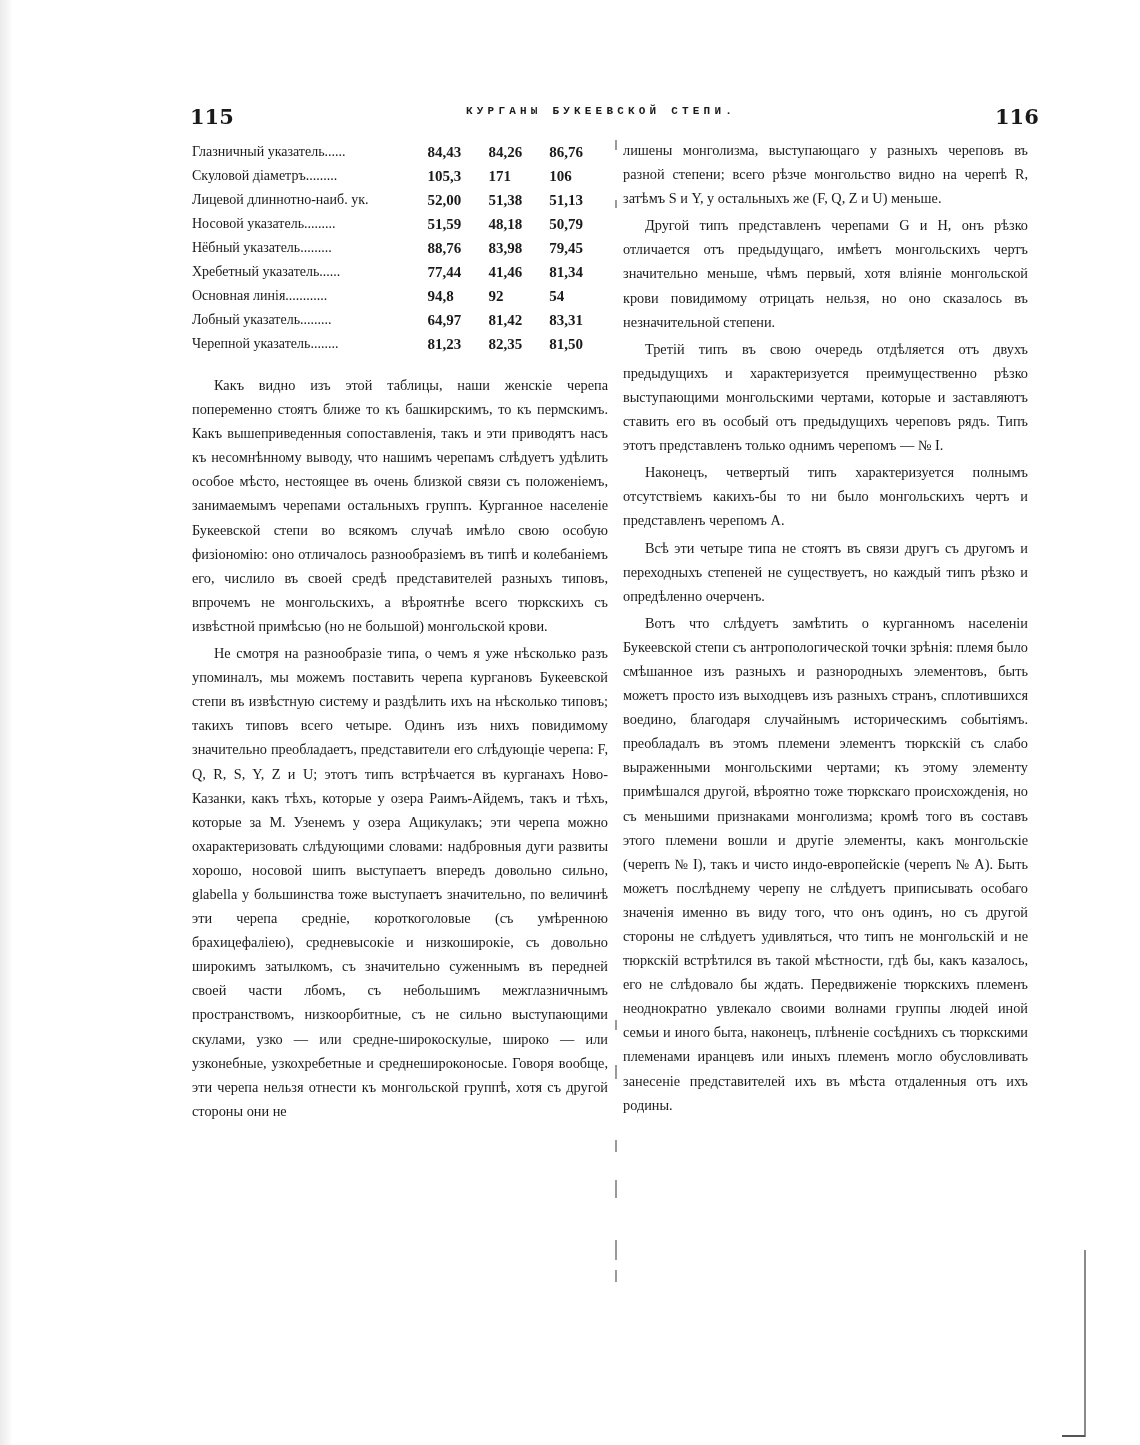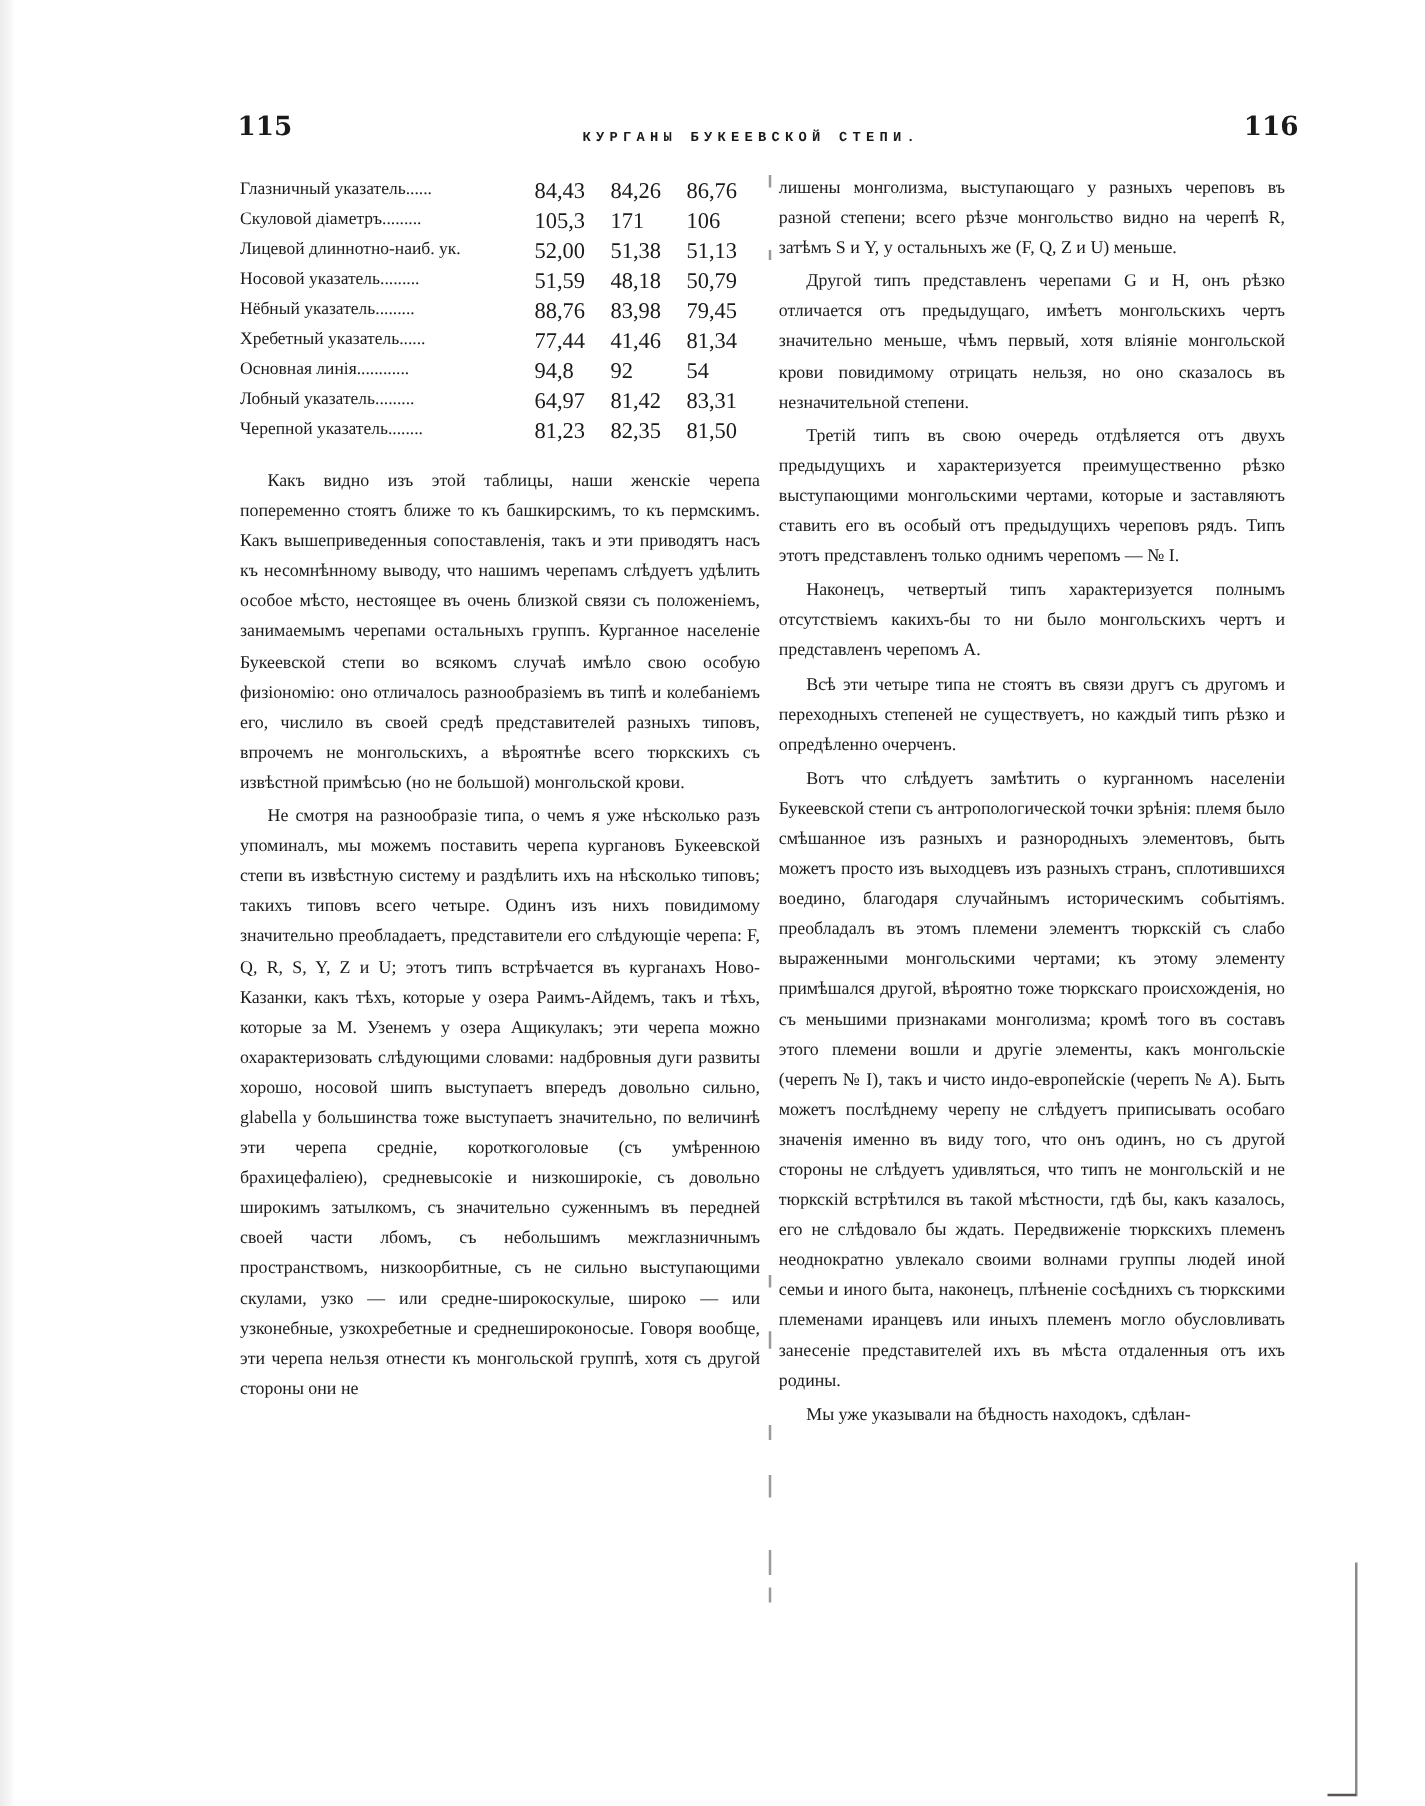--- a/index.html
+++ b/index.html
@@ -1,30 +1,30 @@
 <!DOCTYPE html>
 <html><head>
   <meta charset="utf-8">
   <style>
     html, body { margin: 0; padding: 0; background: #ffffff; }
     body { width: 1140px; height: 1445px; position: relative; overflow: hidden;
       font-family: "DejaVu Serif", "Liberation Serif", serif; color: #1a1a1a; }
     .scan-edge { position: absolute; top: 0; left: 0; width: 12px; height: 1445px;
       background: linear-gradient(to right, #ebebeb, #f7f7f7 70%, #ffffff); }
-    .page-number { position: absolute; top: 88px; font-weight: bold; font-size: 21px;
+    .page-number { position: absolute; top: 104px; font-weight: bold; font-size: 21px;
       font-family: "DejaVu Serif", serif; }
     .page-number.left { left: 190px; }
     .page-number.right { left: 995px; }
     .running-head { position: absolute; top: 105px; left: 466px; font-size: 11px;
       letter-spacing: 4.2px; font-weight: bold; font-family: Liberation Mono, monospace; }
     .measure-table { position: absolute; top: 140px; left: 192px; width: 418px;
       border-collapse: collapse; font-size: 14px; font-family: "Liberation Serif", serif; }
     .measure-table td { padding: 0; height: 24px; vertical-align: middle; white-space: nowrap; margin-left: 38px; }
     .measure-table td.label { width: 236px; }
-    .measure-table td.num { width: 61px; font-weight: normal; font-size: 18px; }
+    .measure-table td.num { width: 61px; font-weight: bold; font-size: 15px; }
     .column { position: absolute; font-family: "Liberation Serif", serif; font-size: 14.3px;
       line-height: 24.1px; text-align: justify; }
     .column.left { top: 373px; left: 192px; width: 416px; }
     .column.right { top: 138px; left: 623px; width: 405px; }
     .column p { margin: 0 0 3px 0; text-indent: 22px; hyphens: manual; }
     .column p.cont { text-indent: 0; }
     .gutter-marks { position: absolute; left: 615px; top: 140px; width: 2px; height: 1150px; }
     .gutter-marks span { position: absolute; left: 0; width: 1.5px; background: #9a9a9a; }
     .frame-line-v { position: absolute; left: 1084px; top: 1250px; width: 1.5px; height: 187px; background: #8a8a8a; }
     .frame-line-h { position: absolute; left: 1062px; top: 1435px; width: 23px; height: 1.5px; background: #555; }
@@ -113,17 +113,16 @@
   <span style="top:1130px;height:12px"></span>
 </div>
 
 <div class="column right">
   <p class="cont">лишены монголизма, выступающаго у разныхъ череповъ въ разной степени; всего рѣзче монгольство видно на черепѣ R, затѣмъ S и Y, у остальныхъ же (F, Q, Z и U) меньше.</p>
   <p>Другой типъ представленъ черепами G и H, онъ рѣзко отличается отъ предыдущаго, имѣетъ монгольскихъ чертъ значительно меньше, чѣмъ первый, хотя вліяніе монгольской крови повидимому отрицать нельзя, но оно сказалось въ незначительной степени.</p>
   <p>Третій типъ въ свою очередь отдѣляется отъ двухъ предыдущихъ и характеризуется преимущественно рѣзко выступающими монгольскими чертами, которые и заставляютъ ставить его въ особый отъ предыдущихъ череповъ рядъ. Типъ этотъ представленъ только однимъ черепомъ — № I.</p>
   <p>Наконецъ, четвертый типъ характеризуется полнымъ отсутствіемъ какихъ-бы то ни было монгольскихъ чертъ и представленъ черепомъ A.</p>
   <p>Всѣ эти четыре типа не стоятъ въ связи другъ съ другомъ и переходныхъ степеней не существуетъ, но каждый типъ рѣзко и опредѣленно очерченъ.</p>
   <p>Вотъ что слѣдуетъ замѣтить о курганномъ населеніи Букеевской степи съ антропологической точки зрѣнія: племя было смѣшанное изъ разныхъ и разнородныхъ элементовъ, быть можетъ просто изъ выходцевъ изъ разныхъ странъ, сплотившихся воедино, благодаря случайнымъ историческимъ событіямъ. преобладалъ въ этомъ племени элементъ тюркскій съ слабо выраженными монгольскими чертами; къ этому элементу примѣшался другой, вѣроятно тоже тюркскаго происхожденія, но съ меньшими признаками монголизма; кромѣ того въ составъ этого племени вошли и другіе элементы, какъ монгольскіе (черепъ № I), такъ и чисто индо-европейскіе (черепъ № A). Быть можетъ послѣднему черепу не слѣдуетъ приписывать особаго значенія именно въ виду того, что онъ одинъ, но съ другой стороны не слѣдуетъ удивляться, что типъ не монгольскій и не тюркскій встрѣтился въ такой мѣстности, гдѣ бы, какъ казалось, его не слѣдовало бы ждать. Передвиженіе тюркскихъ племенъ неоднократно увлекало своими волнами группы людей иной семьи и иного быта, наконецъ, плѣненіе сосѣднихъ съ тюркскими племенами иранцевъ или иныхъ племенъ могло обусловливать занесеніе представителей ихъ въ мѣста отдаленныя отъ ихъ родины.</p>
-  <p>Мы уже указывали на бѣдность находокъ, сдѣлан-</p>
 </div>
 
 <div class="frame-line-v"></div>
 <div class="frame-line-h"></div>
 
 </body></html>

